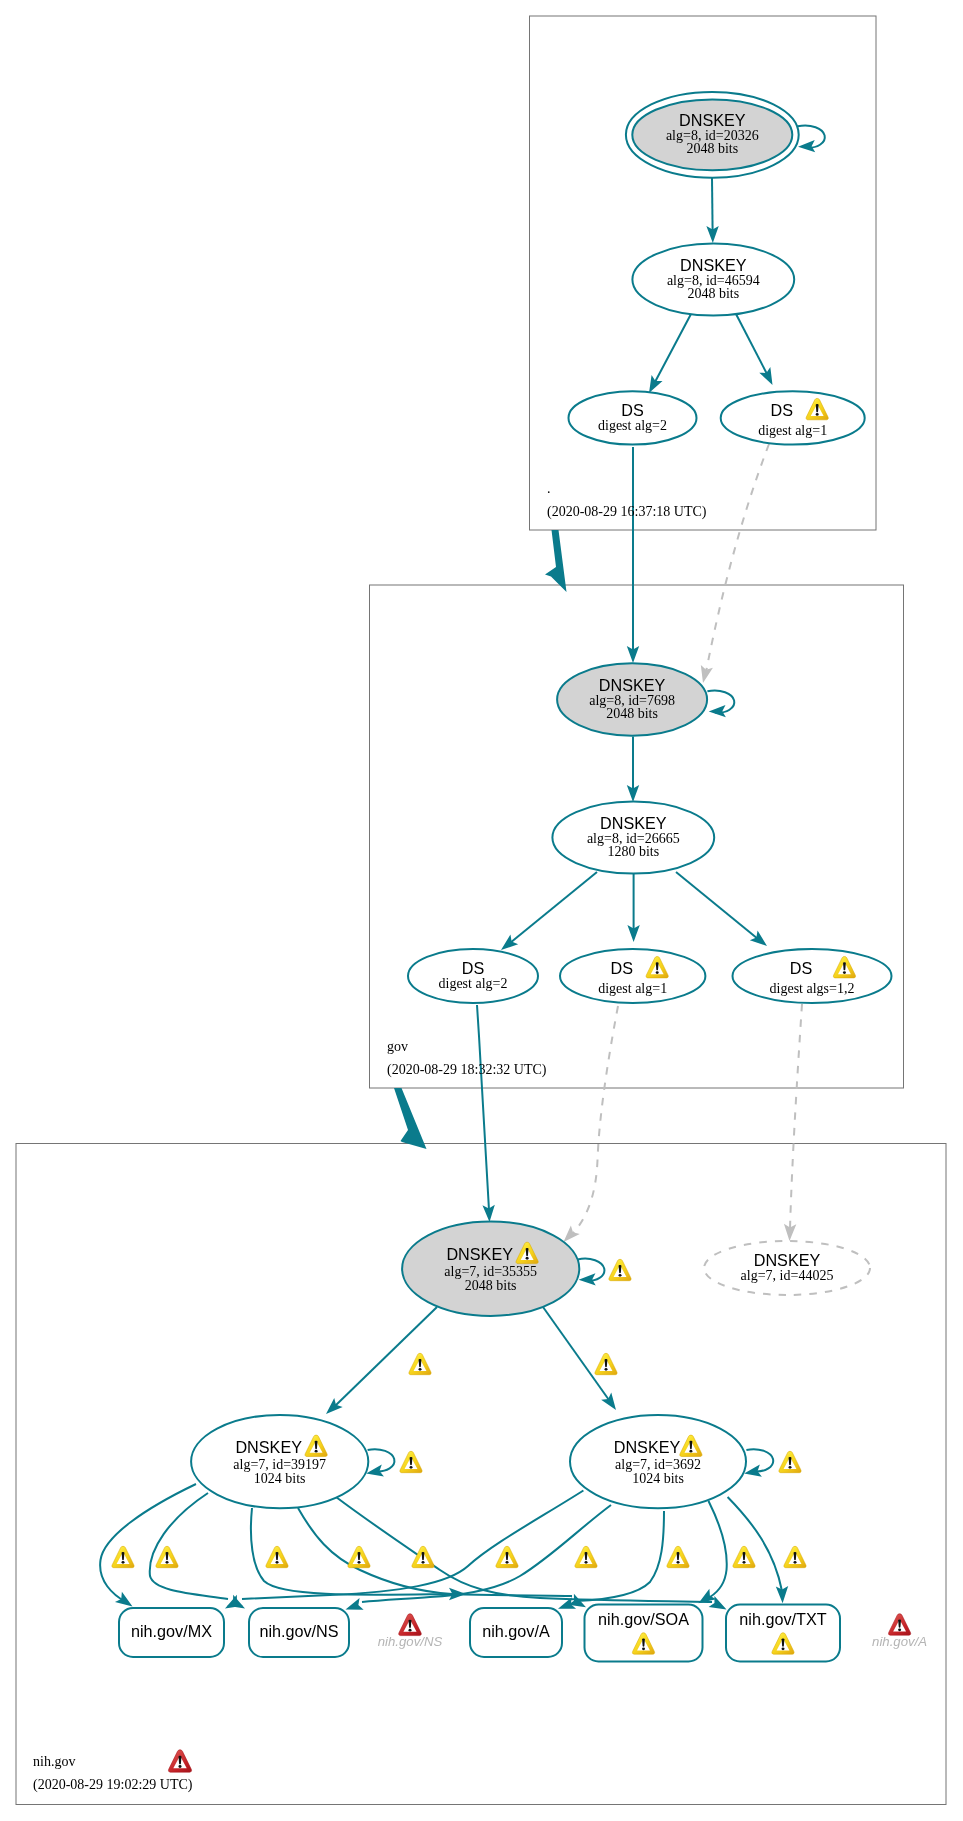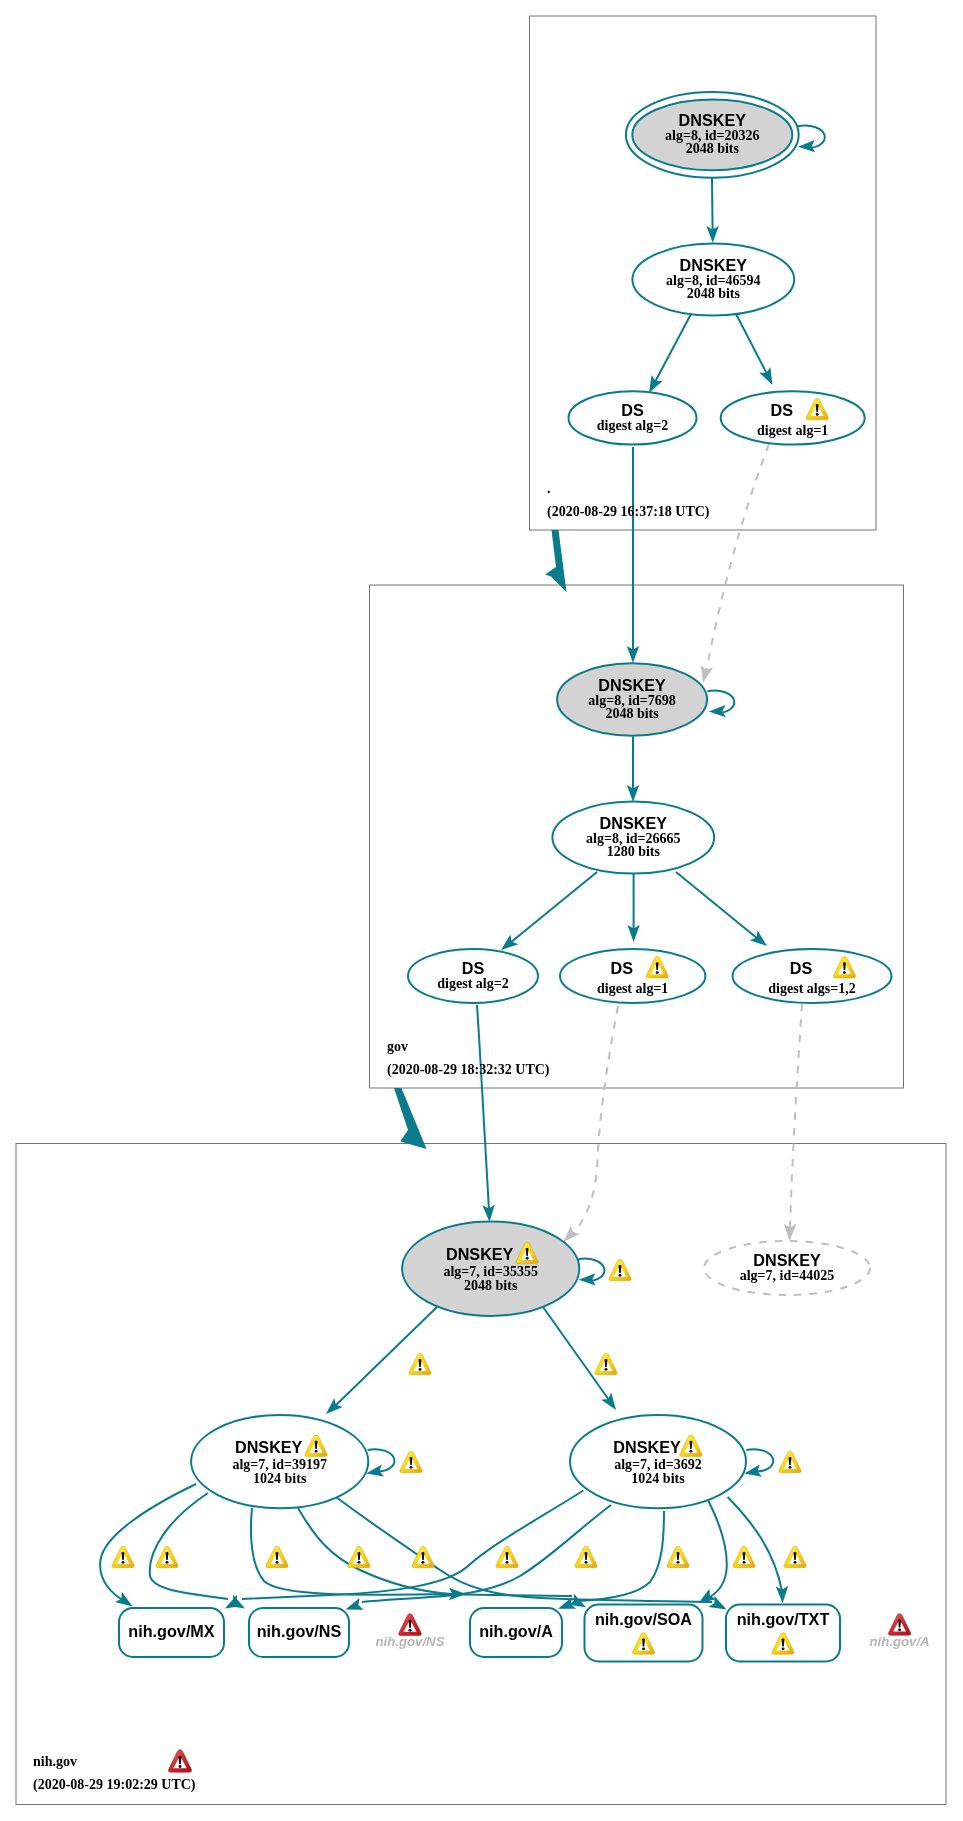--- a/index.html
+++ b/index.html
@@ -1,19 +1,19 @@
 <!DOCTYPE html>
 <html><head>
 <meta charset="utf-8">
 <title>DNSSEC Authentication Chain - nih.gov</title>
 <style>
   html,body{margin:0;padding:0;background:#ffffff;}
   body{width:963px;height:1821px;overflow:hidden;
        font-family:"Liberation Serif",serif;-webkit-font-smoothing:antialiased;}
-  #stage{position:relative;width:963px;height:1821px;background:#ffffff;font-weight:bold;}
+  #stage{position:relative;width:963px;height:1821px;background:#ffffff;}
   svg{display:block;shape-rendering:geometricPrecision;}
   .txt-title{font-family:"Liberation Sans",sans-serif;font-size:16.2px;fill:#000;}
   .txt-sub{font-family:"Liberation Serif",serif;font-size:14px;fill:#000;}
   .txt-zone{font-family:"Liberation Serif",serif;font-size:14px;fill:#000;}
   .txt-ts{font-family:"Liberation Serif",serif;font-size:14px;fill:#000;}
   .txt-errlabel{font-family:"Liberation Sans",sans-serif;font-size:13.2px;font-style:italic;fill:#b5b5b5;}
   .txt-rrset{font-family:"Liberation Sans",sans-serif;font-size:16.2px;fill:#000;}
 </style>
 </head>
 <body>

